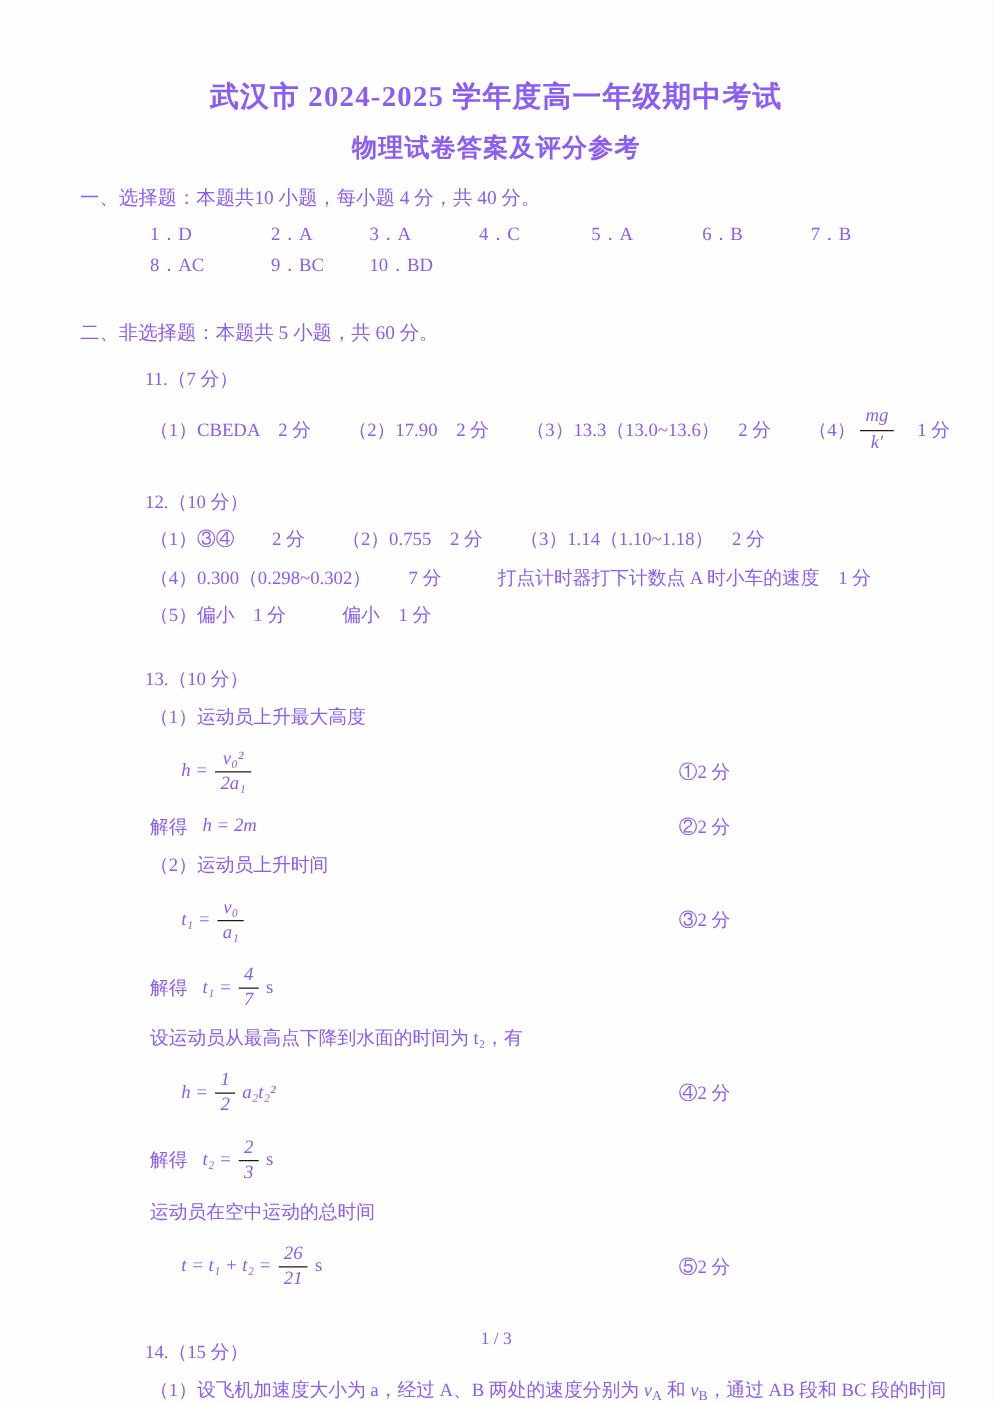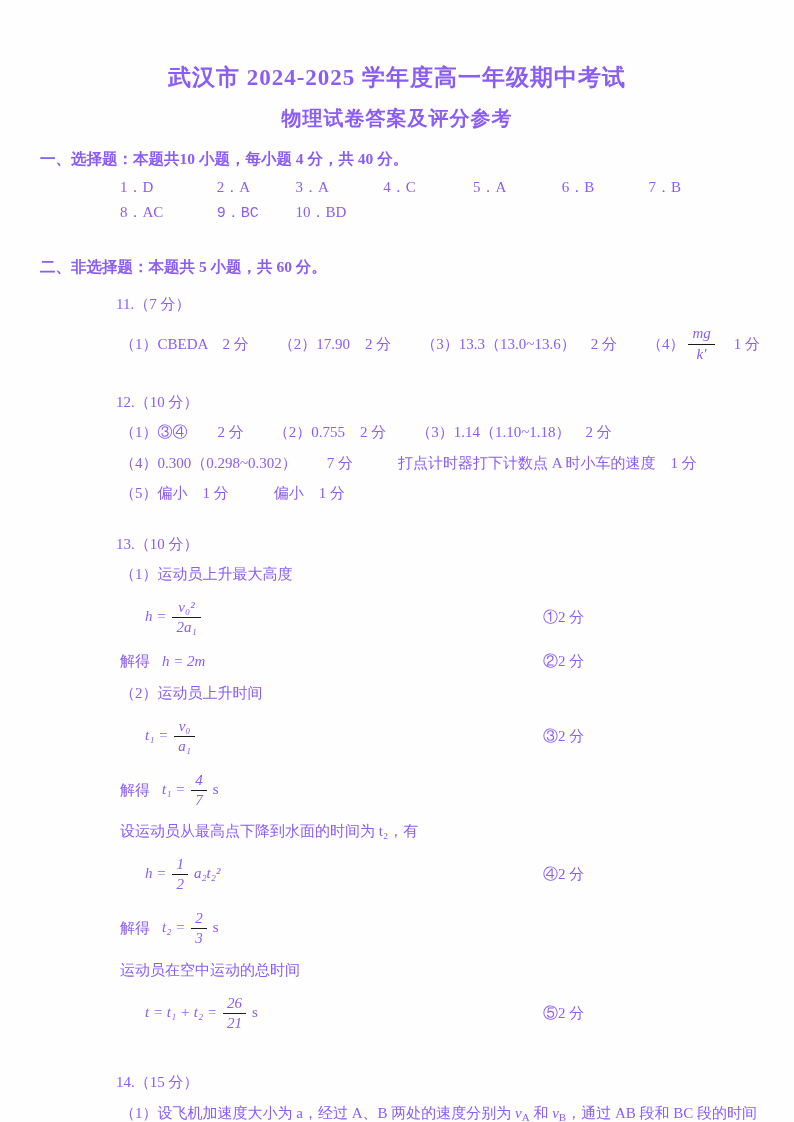--- a/index.html
+++ b/index.html
@@ -23,43 +23,43 @@
     letter-spacing: 1px;
   }
   .subtitle {
     text-align: center;
     font-weight: bold;
     font-size: 20px;
     margin-top: 12px;
     letter-spacing: 1px;
   }
   .sec-heading {
-    font-weight: bold;
+    font-weight: normal;
     font-size: 15.5px;
-    padding-left: 40px;
+    padding-left: 64px;
     margin-top: 16px;
     line-height: 1.45;
   }
   .sec-heading.gap { margin-top: 34px; }
   .line { line-height: 1.5; }
   .ind-sub { padding-left: 120px; }
   .ind-f   { padding-left: 145px; }
   .q-num { padding-left: 116px; margin-top: 28px; line-height: 1.5; }
   .q-num.first { margin-top: 14px; }
   .ans-row { margin-top: 8px; }
   .ans { display: inline-block; }
   .row1 .ans:nth-child(1){ width: 93px; }
   .row1 .ans:nth-child(2){ width: 75px; }
   .row1 .ans:nth-child(3){ width: 84px; }
   .row1 .ans:nth-child(4){ width: 86px; }
   .row1 .ans:nth-child(5){ width: 85px; }
   .row1 .ans:nth-child(6){ width: 83px; }
   .row2 { margin-top: 6px; }
   .row2 .ans:nth-child(1){ width: 93px; }
-  .row2 .ans:nth-child(2){ width: 75px; font-family: Liberation Mono, monospace; }
+  .row2 .ans:nth-child(2){ width: 75px; }
   .math { font-style: italic; }
   .upright { font-style: normal; }
   .frac {
     display: inline-block;
     vertical-align: middle;
     text-align: center;
     margin: 0 4px;
     line-height: 1.15;
   }
   .fnum { display: block; border-bottom: 1.2px solid #1b1b1b; padding: 0 4px 1px; font-style: italic; }
@@ -192,14 +192,15 @@
       <span class="lhs">t = t₁ + t₂ =</span><span class="frac"><span class="fnum">26</span><span class="fden">21</span></span><span class="sfx upright">s</span>
     </span>
     <span class="score">⑤2 分</span>
   </div>
 
   <div class="q-num" style="margin-top:36px">14.（15 分）</div>
   <div class="q14-line">
     <span>（1）设飞机加速度大小为 a，经过 A、B 两处的速度分别为 </span><span class="vletter">v</span><sub class="vsub">A</sub><span> 和 </span><span class="vletter">v</span><sub class="vsub">B</sub><span>，通过 AB 段和 BC 段的时间</span>
   </div>
 
+  <div class="footer">1 / 3</div>
 
 </div>
 
 </body></html>

